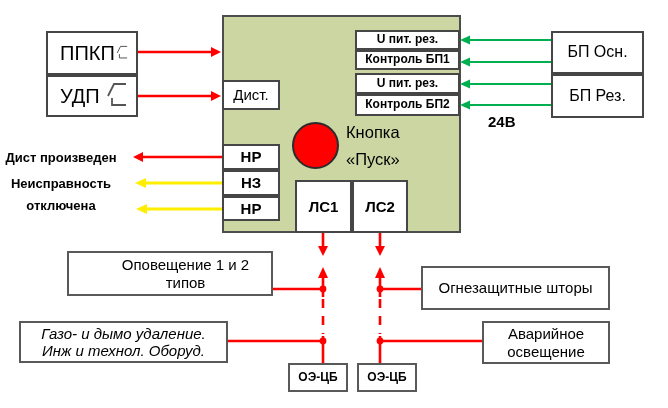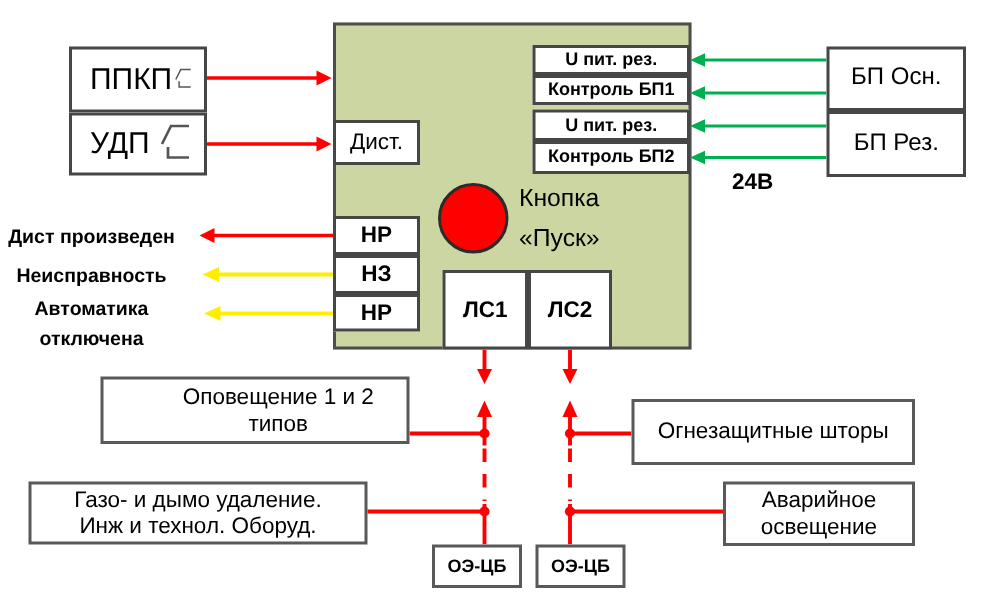--- a/index.html
+++ b/index.html
@@ -117,21 +117,20 @@
   <div class="box srcbox" style="left:46px;top:75px;width:92px;height:42px;">
     <span>УДП</span>
     <svg width="24" height="30" viewBox="0 0 24 30">
       <path d="M22 3 H10 L4 15 M8 17 V24 H22" fill="none" stroke="#555" stroke-width="1.8"></path>
     </svg>
   </div>
 
   <div class="siglabel" style="left:2px;top:148px;">Дист произведен</div>
   <div class="siglabel" style="left:2px;top:174px;">Неисправность</div>
   <div class="siglabel" style="left:2px;top:196px;">
-    <div>Автоматика</div>
     <div>отключена</div>
   </div>
 
   <div class="box" style="left:222px;top:80px;width:58px;height:30px;">
     <span>Дист.</span>
   </div>
 
   <div class="box bold" style="left:222px;top:144px;width:58px;height:26px;">
     <span>НР</span>
   </div>
@@ -172,21 +171,21 @@
     <span>БП Осн.</span>
   </div>
   <div class="box" style="left:551px;top:74px;width:93px;height:44px;font-size:16px;">
     <span>БП Рез.</span>
   </div>
   <div class="vlabel" style="left:488px;top:113px;">24В</div>
 
   <div class="box" style="left:67px;top:251px;width:206px;height:45px;border-color:#595959;padding-left:31px;">
     <span>Оповещение 1 и 2 типов</span>
   </div>
-  <div class="box twolines" style="left:19px;top:321px;width:226px;height:42px;border-color:#595959;">
+  <div class="box twolines" style="left:19px;top:321px;width:209px;height:42px;border-color:#595959;font-style:italic;">
     <div>Газо- и дымо удаление.</div>
     <div>Инж и технол. Оборуд.</div>
   </div>
   <div class="box" style="left:421px;top:266px;width:189px;height:44px;border-color:#595959;">
     <span>Огнезащитные шторы</span>
   </div>
   <div class="box twolines" style="left:482px;top:321px;width:128px;height:43px;border-color:#595959;">
     <div>Аварийное</div>
     <div>освещение</div>
   </div>

